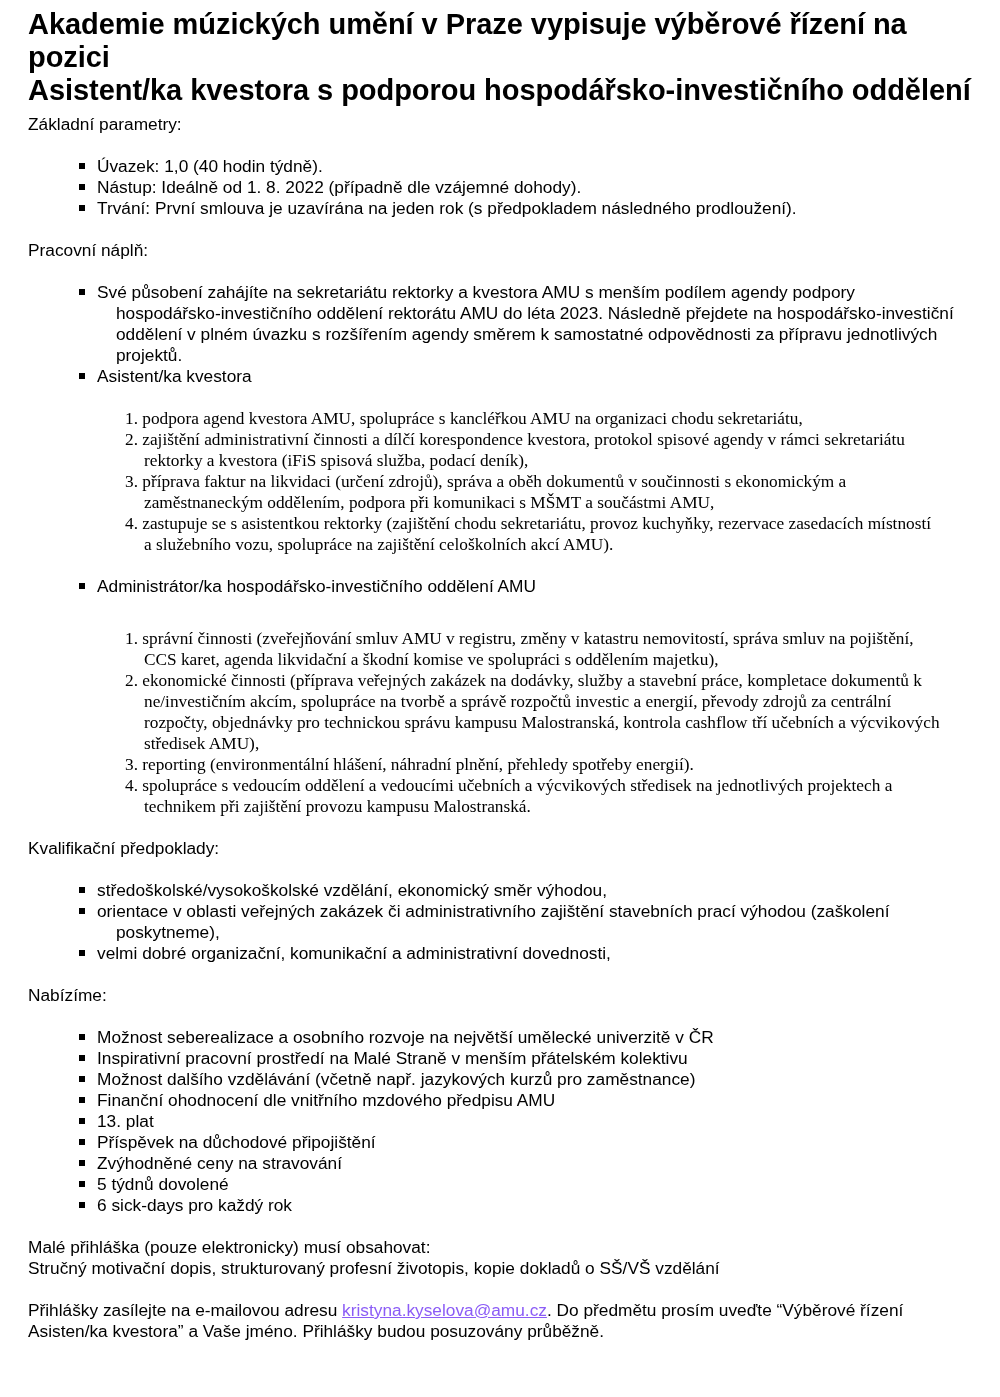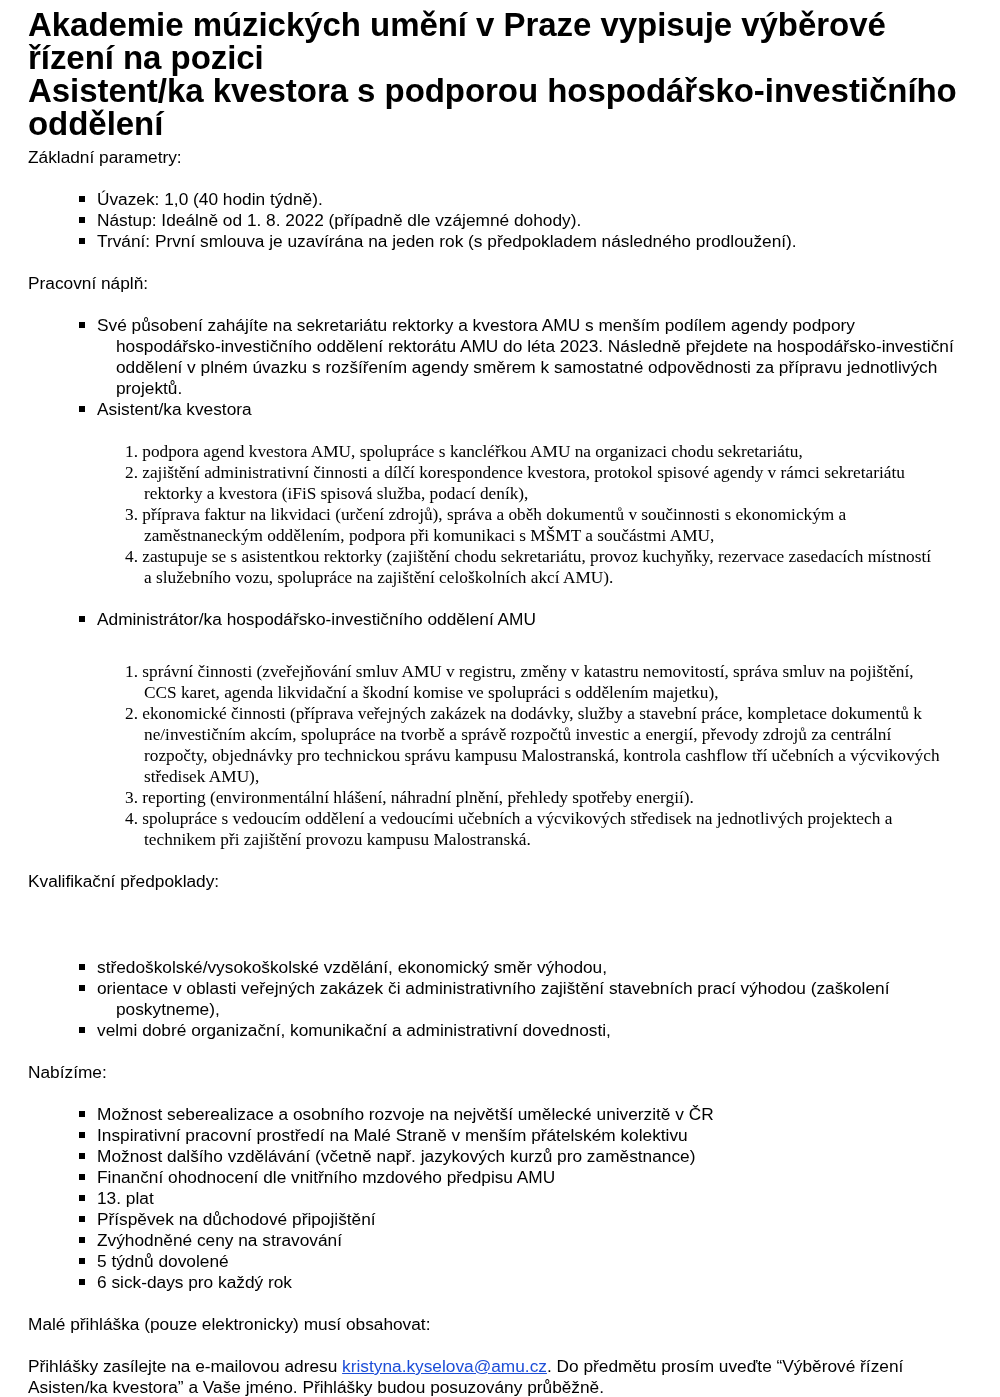--- a/index.html
+++ b/index.html
@@ -8,21 +8,21 @@
     height: 1397px;
     overflow: hidden;
     font-family: "Liberation Sans", sans-serif;
     color: #000000;
     font-size: 17.3px;
     line-height: 21px;
   }
   .page { position: relative; padding: 8px 26px 0 28px; }
   h1 {
     font-family: "Liberation Sans", sans-serif;
-    font-size: 33px;
+    font-size: 29px;
     line-height: 33px;
     font-weight: bold;
     margin: 0 0 7px 0;
     letter-spacing: -0.05px;
   }
   .section-label { margin: 0; }
   ul.sq {
     list-style: none;
     margin: 0;
     padding: 0 0 0 69px;
@@ -128,21 +128,21 @@
         <span class="txt" style="padding-left:38px;text-indent:-19px;"><span>3. </span><span>reporting (environmentální hlášení, náhradní plnění, přehledy spotřeby energií).</span></span>
       </li>
     <li>
         <span class="txt" style="padding-left:38px;text-indent:-19px;"><span>4. </span><span>spolupráce s vedoucím oddělení a vedoucími učebních a výcvikových středisek na jednotlivých projektech a technikem při zajištění provozu kampusu Malostranská.</span></span>
       </li>
   </ol>
   <div class="gap-m"></div>
 
   <p class="section-label">Kvalifikační předpoklady:</p>
   <div class="gap-s"></div>
-  <ul class="sq" style="padding-right:30px;margin-top:44px;">
+  <ul class="sq" style="padding-right:30px;">
     <li>
         <span class="bullet"></span>
         <span class="txt">středoškolské/vysokoškolské vzdělání, ekonomický směr výhodou,</span>
       </li>
     <li>
         <span class="bullet"></span>
         <span class="txt" style="padding-left:19px;text-indent:-19px;">orientace v oblasti veřejných zakázek či administrativního zajištění stavebních prací výhodou (zaškolení poskytneme),</span>
       </li>
     <li>
         <span class="bullet"></span>
@@ -187,18 +187,19 @@
         <span class="txt">5 týdnů dovolené</span>
       </li>
     <li>
         <span class="bullet"></span>
         <span class="txt">6 sick-days pro každý rok</span>
       </li>
   </ul>
   <div class="gap-m"></div>
 
   <p>Malé přihláška (pouze elektronicky) musí obsahovat:</p>
+  <p>Stručný motivační dopis, strukturovaný profesní životopis, kopie dokladů o SŠ/VŠ vzdělání</p>
   <div class="gap-m"></div>
   <p style="padding-right:10px;">
-    <span>Přihlášky zasílejte na e-mailovou adresu </span><a class="mail" href="mailto:kristyna.kyselova@amu.cz" style="color: #1d4ed8;">kristyna.kyselova@amu.cz</a><span>. Do předmětu prosím uveďte “Výběrové řízení Asisten/ka kvestora” a Vaše jméno. Přihlášky budou posuzovány průběžně.</span>
+    <span>Přihlášky zasílejte na e-mailovou adresu </span><a class="mail" href="mailto:kristyna.kyselova@amu.cz" style="color: #8b5cf6;">kristyna.kyselova@amu.cz</a><span>. Do předmětu prosím uveďte “Výběrové řízení Asisten/ka kvestora” a Vaše jméno. Přihlášky budou posuzovány průběžně.</span>
   </p>
 
 </div>
 
 </body></html>

